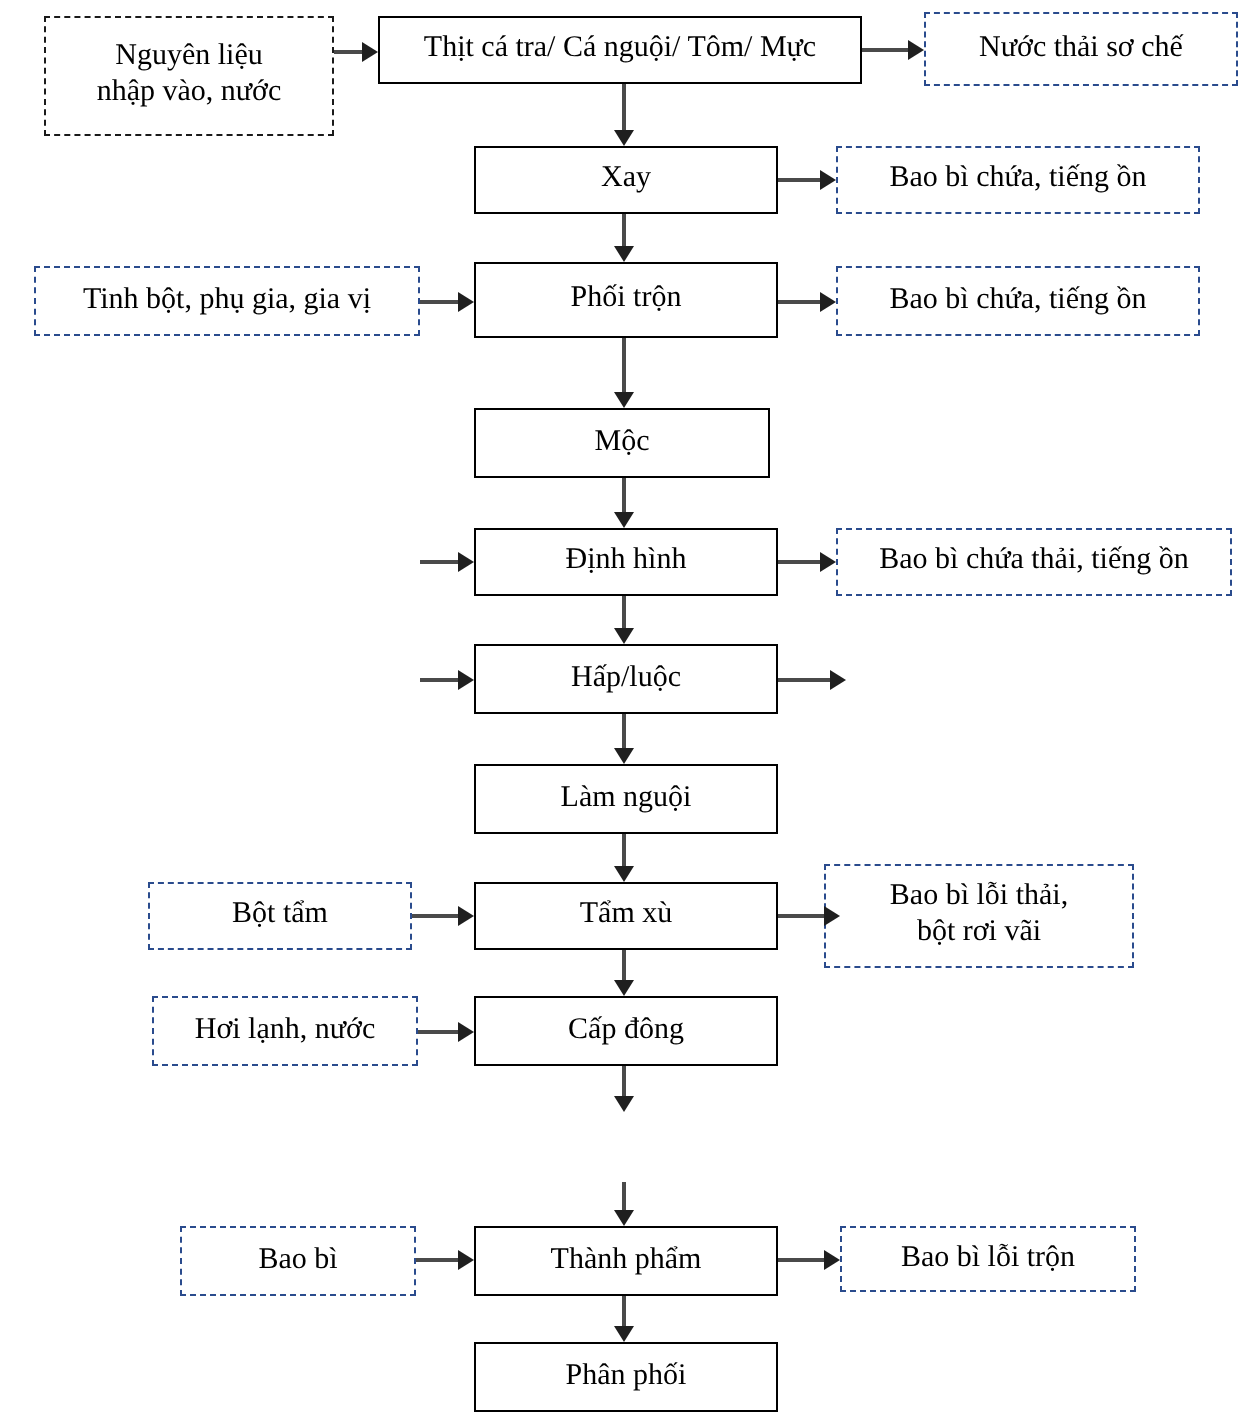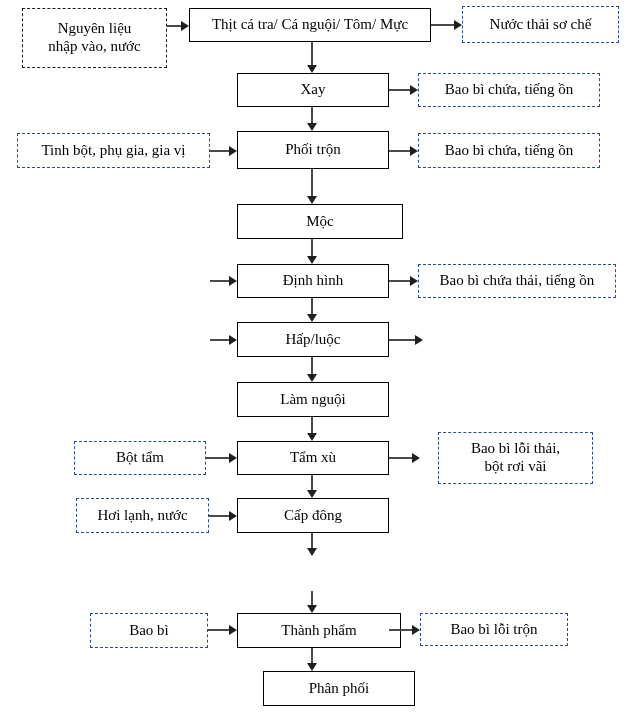--- a/index.html
+++ b/index.html
@@ -71,39 +71,39 @@
     border-left: 8px solid #1f1f1f;
   }
 </style>
 </head>
 <body>
 
 <div id="canvas">
     <div class="box process" style="left: 189px; top: 8px; width: 242px; height: 34px;">Thịt cá tra/ Cá nguội/ Tôm/ Mực</div>
     <div class="box process" style="left: 237px; top: 131px; width: 152px; height: 38px;">Phối trộn</div>
     <div class="box process" style="left: 237px; top: 73px; width: 152px; height: 34px;">Xay</div>
-    <div class="box process" style="left: 237px; top: 204px; width: 166px; height: 35px;">Mộc</div>
+    <div class="box process" style="left: 237px; top: 204px; width: 148px; height: 35px;">Mộc</div>
     <div class="box process" style="left: 237px; top: 264px; width: 152px; height: 34px;">Định hình</div>
     <div class="box process" style="left: 237px; top: 322px; width: 152px; height: 35px;">Hấp/luộc</div>
     <div class="box process" style="left: 237px; top: 382px; width: 152px; height: 35px;">Làm nguội</div>
     <div class="box process" style="left: 237px; top: 441px; width: 152px; height: 34px;">Tẩm xù</div>
     <div class="box process" style="left: 237px; top: 498px; width: 152px; height: 35px;">Cấp đông</div>
-    <div class="box process" style="left: 237px; top: 613px; width: 164px; height: 35px;">Thành phẩm</div>
-    <div class="box process" style="left: 237px; top: 671px; width: 152px; height: 35px; margin-left: 26px;">Phân phối</div>
+    <div class="box process" style="left: 237px; top: 613px; width: 152px; height: 35px;">Thành phẩm</div>
+    <div class="box process" style="left: 237px; top: 671px; width: 152px; height: 35px;">Phân phối</div>
     <div class="box dashed-black" style="left: 22px; top: 8px; width: 145px; height: 60px;">Nguyên liệu
 nhập vào, nước</div>
     <div class="box dashed-blue" style="left: 17px; top: 133px; width: 193px; height: 35px;">Tinh bột, phụ gia, gia vị</div>
     <div class="box dashed-blue" style="left: 74px; top: 441px; width: 132px; height: 34px;">Bột tẩm</div>
     <div class="box dashed-blue" style="left: 76px; top: 498px; width: 133px; height: 35px;">Hơi lạnh, nước</div>
     <div class="box dashed-blue" style="left: 90px; top: 613px; width: 118px; height: 35px;">Bao bì</div>
     <div class="box dashed-blue" style="left: 462px; top: 6px; width: 157px; height: 37px;">Nước thải sơ chế</div>
     <div class="box dashed-blue" style="left: 418px; top: 73px; width: 182px; height: 34px;">Bao bì chứa, tiếng ồn</div>
     <div class="box dashed-blue" style="left: 418px; top: 133px; width: 182px; height: 35px;">Bao bì chứa, tiếng ồn</div>
     <div class="box dashed-blue" style="left: 418px; top: 264px; width: 198px; height: 34px;">Bao bì chứa thải, tiếng ồn</div>
-    <div class="box dashed-blue" style="left: 438px; top: 432px; width: 155px; height: 52px;">Bao bì lỗi thải,
+    <div class="box dashed-blue" style="left: 412px; top: 432px; width: 155px; height: 52px;">Bao bì lỗi thải,
 bột rơi vãi</div>
     <div class="box dashed-blue" style="left: 420px; top: 613px; width: 148px; height: 33px;">Bao bì lỗi trộn</div>
     <div class="line v" style="left: 311px; top: 42px; height: 24px;"></div>
     <div class="arrow down" style="left: 307px; top: 65px;"></div>
     <div class="line v" style="left: 311px; top: 107px; height: 17px;"></div>
     <div class="arrow down" style="left: 307px; top: 123px;"></div>
     <div class="line v" style="left: 311px; top: 169px; height: 28px;"></div>
     <div class="arrow down" style="left: 307px; top: 196px;"></div>
     <div class="line v" style="left: 311px; top: 239px; height: 18px;"></div>
     <div class="arrow down" style="left: 307px; top: 256px;"></div>

